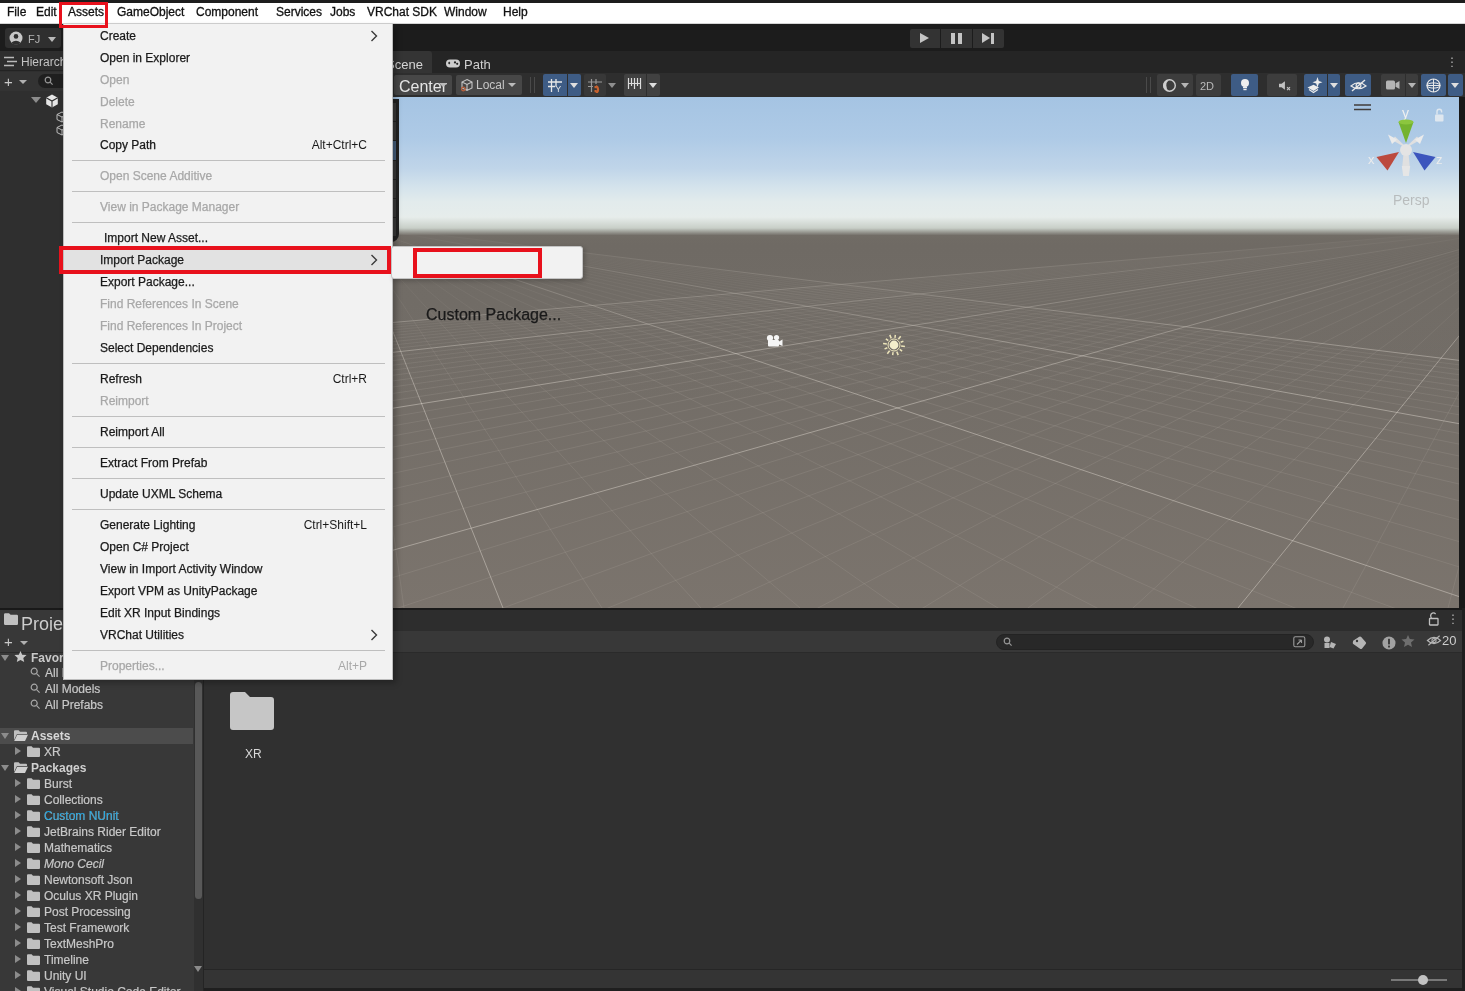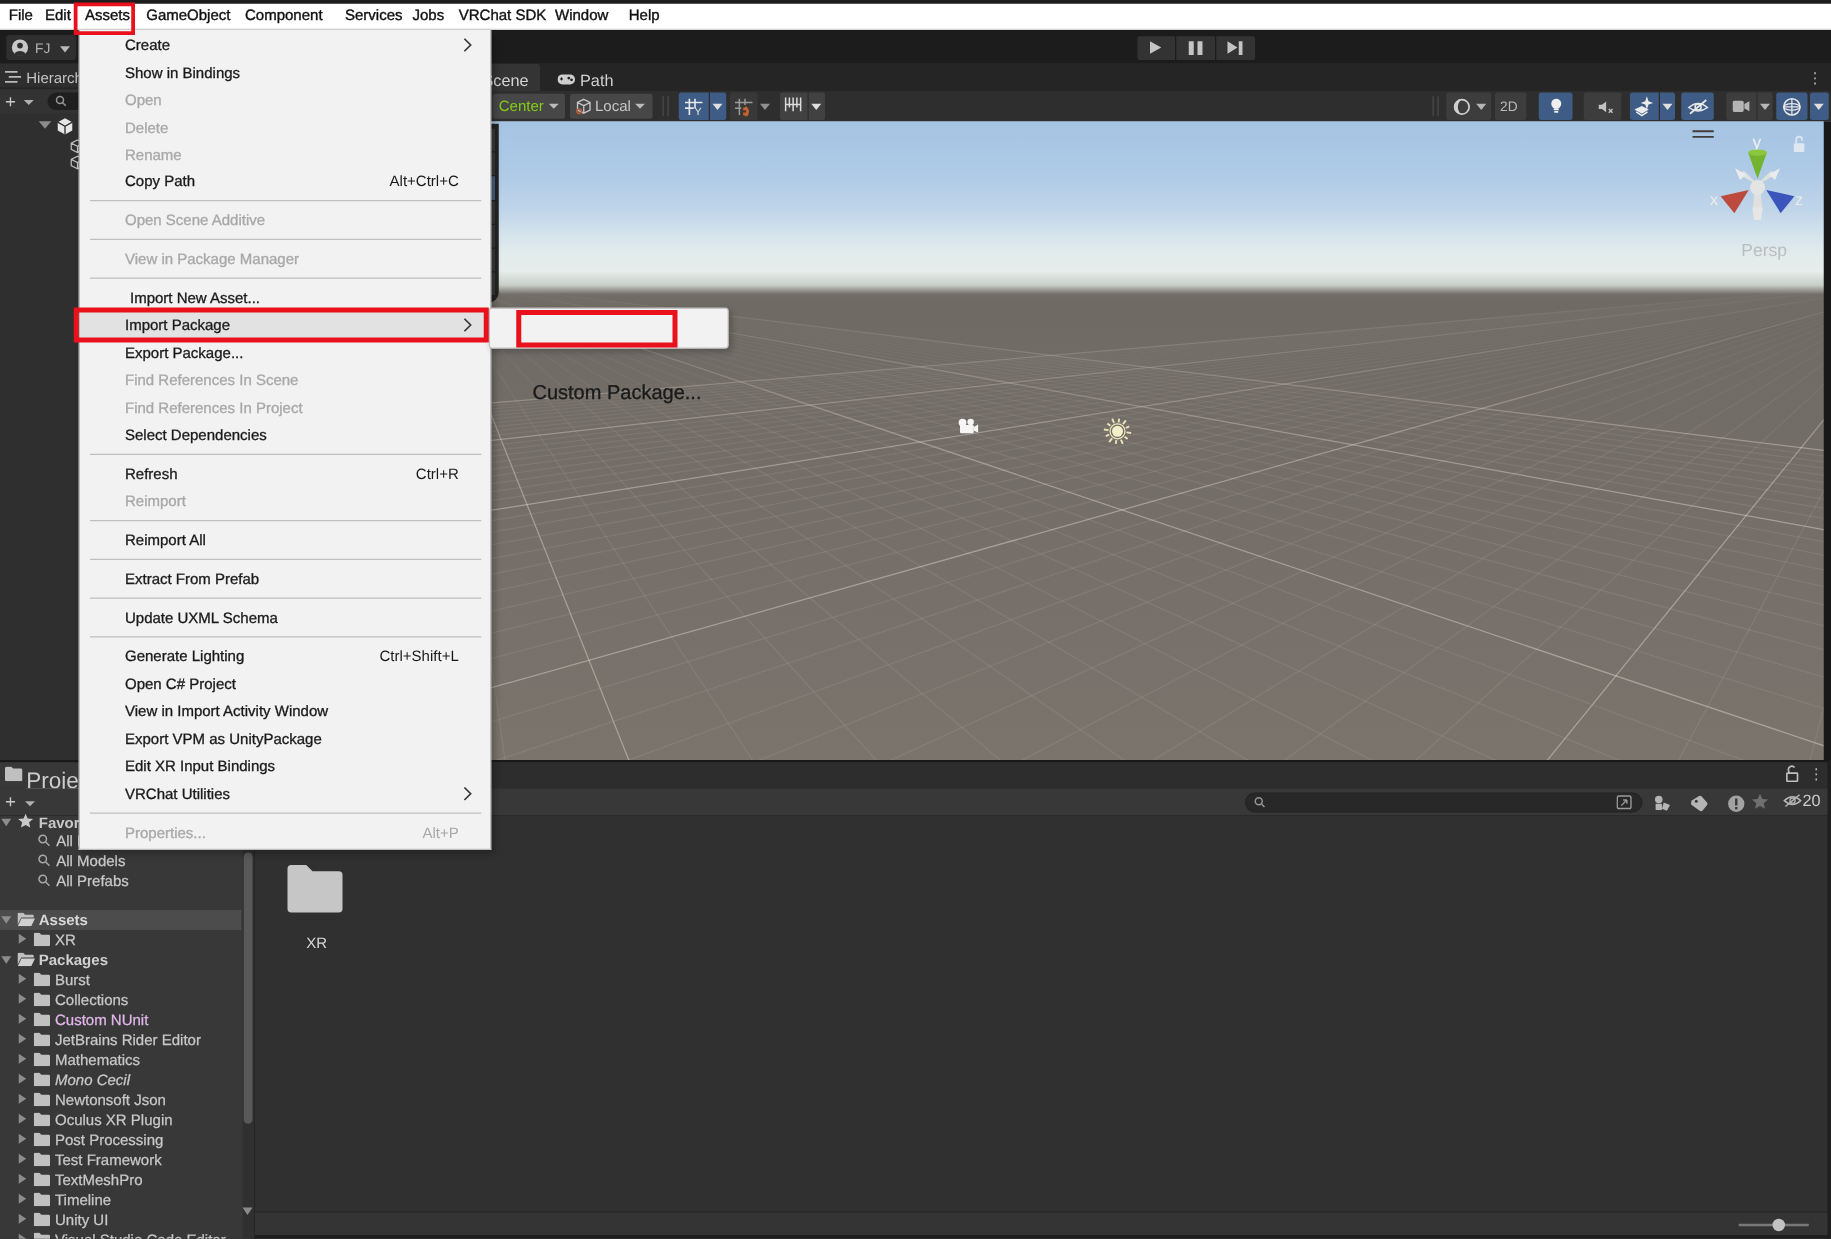--- a/index.html
+++ b/index.html
@@ -88,21 +88,21 @@
     <circle cx="9" cy="3.4" r="1.1" fill="#242424"></circle>
     <circle cx="11.2" cy="4.8" r="1.1" fill="#242424"></circle>
   </svg>
   <div class="abs tx" style="left:464px;top:57px;font-size:13px;color:#d0d0d0;">Path</div>
   <div class="abs tx" style="left:1446px;top:55px;font-size:12px;color:#b5b5b5;letter-spacing:0;">⋮</div>
 
   <div class="abs" style="left:368px;top:73px;width:1097px;height:24px;background:#2e2e2e;"></div>
 
   <div class="abs" style="left:360px;top:75px;width:32px;height:20px;background:#474747;border-radius:2px;"></div>
   <div class="abs" style="left:394px;top:75px;width:58px;height:20px;background:#474747;border-radius:2px;"></div>
-  <div class="abs tx" style="left:399px;top:78px;font-size:12px;color:#84cc16;">Center</div>
+  <div class="abs tx" style="left:399px;top:78px;font-size:16px;color:#e5e5e5;">Center</div>
   <div class="abs" style="left:439px;top:83px;width:0;height:0;border-left:4px solid transparent;border-right:4px solid transparent;border-top:4px solid #bbb;"></div>
   <div class="abs" style="left:456px;top:75px;width:66px;height:20px;background:#474747;border-radius:2px;"></div>
   <svg class="abs" style="left:460px;top:78px;" width="14" height="14" viewBox="0 0 14 14">
     <path d="M7 1.5 L12 4 L12 10 L7 12.5 L2 10 L2 4 z M2 4 L7 6.5 L12 4 M7 6.5 L7 12.5" stroke="#c6c6c6" stroke-width="1.1" fill="none"></path>
     <circle cx="3.4" cy="11" r="1.8" stroke="#b95f3a" stroke-width="1.3" fill="none"></circle>
   </svg>
   <div class="abs tx" style="left:476px;top:78px;font-size:12px;color:#c6c6c6;">Local</div>
   <div class="abs" style="left:508px;top:83px;width:0;height:0;border-left:4px solid transparent;border-right:4px solid transparent;border-top:4px solid #bbb;"></div>
   <div class="abs" style="left:530px;top:77px;width:1px;height:16px;background:#4a4a4a;"></div>
   <div class="abs" style="left:534px;top:77px;width:1px;height:16px;background:#4a4a4a;"></div>
@@ -495,21 +495,21 @@
       <div class="abs tx" style="left:44px;top:777px;font-size:12px;color:#c8c8c8;-webkit-text-stroke:0.2px #c8c8c8;">Burst</div>
       <div class="abs" style="left:15px;top:795px;width:0;height:0;border-top:4.5px solid transparent;border-bottom:4.5px solid transparent;border-left:6px solid #8c8c8c;"></div>
       <svg class="abs" style="left:27px;top:794px;" width="13" height="11" viewBox="0 0 13 11">
         <path d="M0 1.2 a1 1 0 0 1 1 -1 H4.6 L6 1.8 H12 a1 1 0 0 1 1 1 V10 a1 1 0 0 1 -1 1 H1 a1 1 0 0 1 -1 -1 z" fill="#c0c0c0"></path>
       </svg>
       <div class="abs tx" style="left:44px;top:793px;font-size:12px;color:#c8c8c8;-webkit-text-stroke:0.2px #c8c8c8;">Collections</div>
       <div class="abs" style="left:15px;top:811px;width:0;height:0;border-top:4.5px solid transparent;border-bottom:4.5px solid transparent;border-left:6px solid #8c8c8c;"></div>
       <svg class="abs" style="left:27px;top:810px;" width="13" height="11" viewBox="0 0 13 11">
         <path d="M0 1.2 a1 1 0 0 1 1 -1 H4.6 L6 1.8 H12 a1 1 0 0 1 1 1 V10 a1 1 0 0 1 -1 1 H1 a1 1 0 0 1 -1 -1 z" fill="#c0c0c0"></path>
       </svg>
-      <div class="abs tx" style="left:44px;top:809px;font-size:12px;color:#f0abfc;-webkit-text-stroke:0.2px #c8c8c8;">Custom NUnit</div>
+      <div class="abs tx" style="left:44px;top:809px;font-size:12px;color:#0ea5e9;-webkit-text-stroke:0.2px #c8c8c8;">Custom NUnit</div>
       <div class="abs" style="left:15px;top:827px;width:0;height:0;border-top:4.5px solid transparent;border-bottom:4.5px solid transparent;border-left:6px solid #8c8c8c;"></div>
       <svg class="abs" style="left:27px;top:826px;" width="13" height="11" viewBox="0 0 13 11">
         <path d="M0 1.2 a1 1 0 0 1 1 -1 H4.6 L6 1.8 H12 a1 1 0 0 1 1 1 V10 a1 1 0 0 1 -1 1 H1 a1 1 0 0 1 -1 -1 z" fill="#c0c0c0"></path>
       </svg>
       <div class="abs tx" style="left:44px;top:825px;font-size:12px;color:#c8c8c8;-webkit-text-stroke:0.2px #c8c8c8;">JetBrains Rider Editor</div>
       <div class="abs" style="left:15px;top:843px;width:0;height:0;border-top:4.5px solid transparent;border-bottom:4.5px solid transparent;border-left:6px solid #8c8c8c;"></div>
       <svg class="abs" style="left:27px;top:842px;" width="13" height="11" viewBox="0 0 13 11">
         <path d="M0 1.2 a1 1 0 0 1 1 -1 H4.6 L6 1.8 H12 a1 1 0 0 1 1 1 V10 a1 1 0 0 1 -1 1 H1 a1 1 0 0 1 -1 -1 z" fill="#c0c0c0"></path>
       </svg>
       <div class="abs tx" style="left:44px;top:841px;font-size:12px;color:#c8c8c8;-webkit-text-stroke:0.2px #c8c8c8;">Mathematics</div>
@@ -567,21 +567,21 @@
   <div class="abs" style="left:204px;top:988px;width:1261px;height:3px;background:#1f1f1f;"></div>
   <div class="abs" style="left:1462px;top:608px;width:3px;height:383px;background:#1f1f1f;"></div>
 
   <div class="abs" style="left:63px;top:24px;width:330px;height:656px;background:#f2f2f2;border:1px solid #bdbdbd;border-top:none;box-shadow:3px 3px 6px rgba(0,0,0,0.28);"></div>
   <div id="menuitems">
       <div class="abs" style="left:64px;top:249px;width:328px;height:24px;background:#e2e2e2;"></div>
       <div class="abs tx" style="left:100px;top:29px;font-size:12px;color:#1a1a1a;-webkit-text-stroke:0.25px #1a1a1a;">Create</div>
       <svg class="abs" style="left:370px;top:30px;" width="8" height="12" viewBox="0 0 8 12">
         <path d="M1.5 1 L6.5 6 L1.5 11" stroke="#3a3a3a" stroke-width="1.4" fill="none"></path>
       </svg>
-      <div class="abs tx" style="left:100px;top:51px;font-size:12px;color:#1a1a1a;-webkit-text-stroke:0.25px #1a1a1a;">Show in Bindings</div>
+      <div class="abs tx" style="left:100px;top:51px;font-size:12px;color:#1a1a1a;-webkit-text-stroke:0.25px #1a1a1a;">Open in Explorer</div>
       <div class="abs tx" style="left:100px;top:73px;font-size:12px;color:#a8a8a8;-webkit-text-stroke:0.25px #a8a8a8;">Open</div>
       <div class="abs tx" style="left:100px;top:95px;font-size:12px;color:#a8a8a8;-webkit-text-stroke:0.25px #a8a8a8;">Delete</div>
       <div class="abs tx" style="left:100px;top:117px;font-size:12px;color:#a8a8a8;-webkit-text-stroke:0.25px #a8a8a8;">Rename</div>
       <div class="abs tx" style="left:100px;top:138px;font-size:12px;color:#1a1a1a;-webkit-text-stroke:0.25px #1a1a1a;">Copy Path</div>
       <div class="abs tx" style="left:220px;top:138px;width:147px;text-align:right;font-size:12px;color:#1a1a1a;">Alt+Ctrl+C</div>
       <div class="abs" style="left:72px;top:160px;width:313px;height:1px;background:#bfbfbf;"></div>
       <div class="abs tx" style="left:100px;top:169px;font-size:12px;color:#a8a8a8;-webkit-text-stroke:0.25px #a8a8a8;">Open Scene Additive</div>
       <div class="abs" style="left:72px;top:191px;width:313px;height:1px;background:#bfbfbf;"></div>
       <div class="abs tx" style="left:100px;top:200px;font-size:12px;color:#a8a8a8;-webkit-text-stroke:0.25px #a8a8a8;">View in Package Manager</div>
       <div class="abs" style="left:72px;top:222px;width:313px;height:1px;background:#bfbfbf;"></div>

